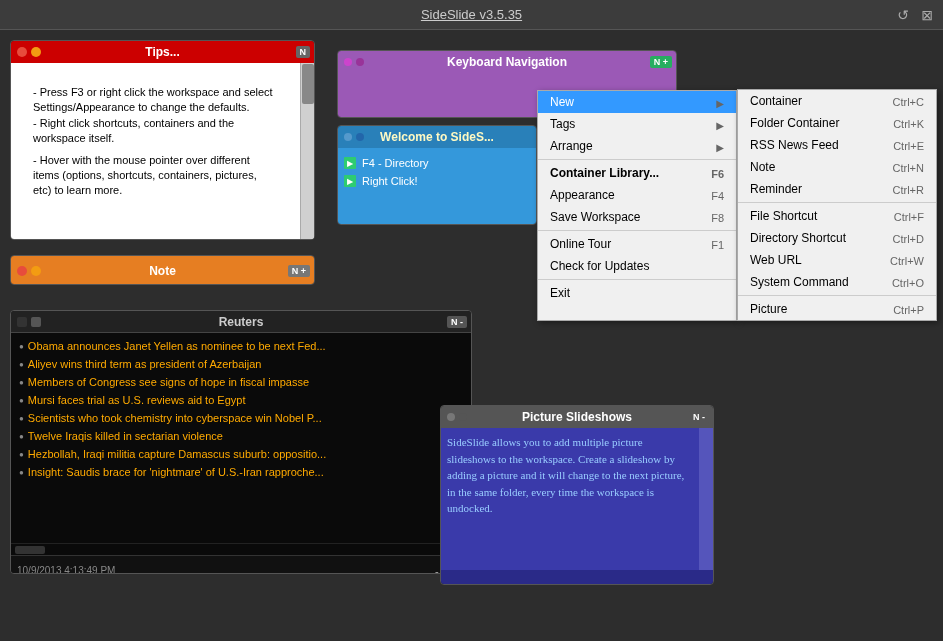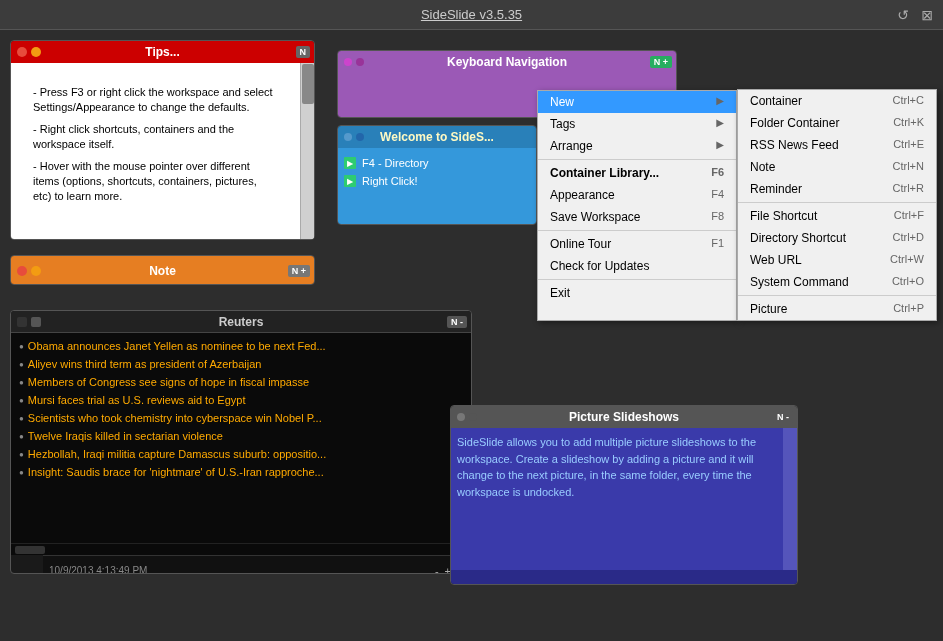--- a/index.html
+++ b/index.html
@@ -167,21 +167,20 @@
       font-size: 8px;
     }
     .reuters-footer {
       height: 30px;
       background: #111;
       border-top: 1px solid #333;
       display: flex;
       align-items: center;
       justify-content: space-between;
       padding: 0 6px;
-      margin-left: 32px;
     }
     .reuters-timestamp {
       color: #888;
       font-size: 10px;
     }
     .reuters-controls {
       display: flex;
       gap: 6px;
       align-items: center;
     }
@@ -255,21 +254,21 @@
       background: #f0f0f0;
       border: 1px solid #aaa;
       min-width: 200px;
       box-shadow: 2px 2px 6px rgba(0,0,0,0.4);
     }
     .menu-item {
       padding: 4px 12px;
       font-size: 12px;
       color: #000;
       display: flex;
-      align-items: flex-start;
+      align-items: flex-end;
       justify-content: space-between;
       cursor: pointer;
       white-space: nowrap;
     }
     .menu-item:hover, .menu-item.active {
       background: #3399ff;
       color: #fff;
     }
     .menu-item-bold {
       font-weight: bold;
@@ -296,36 +295,37 @@
       min-width: 200px;
       box-shadow: 2px 2px 6px rgba(0,0,0,0.4);
       margin-top: -1px;
     }
     .submenu .menu-item {
       justify-content: space-between;
     }
 
     
     .picture-panel {
-      top: 405px; left: 450px;
-      width: 348px;
+      top: 405px; left: 440px;
+      width: 274px;
       height: 180px;
     }
     .picture-header {
       background: #555;
       color: #fff;
     }
     .picture-content {
       background: #3a3aaa;
       height: calc(100% - 22px - 14px);
       padding: 6px;
       font-size: 11px;
       color: #99ccff;
       line-height: 1.5;
       position: relative;
+      font-family: Liberation Serif, serif;
     }
     .picture-scrollbar {
       position: absolute;
       right: 0; top: 0; bottom: 0;
       width: 14px;
       background: #5555bb;
     }
     .picture-footer {
       height: 14px;
       background: #2a2a88;
@@ -347,21 +347,21 @@
     <div class="panel-dots">
       <div class="dot dot-red"></div>
       <div class="dot dot-yellow"></div>
     </div>
     <span>Tips...</span>
     <span class="panel-badge panel-badge-n">N</span>
   </div>
   <div class="tips-content">
     <div style="margin-right:14px;">
       <div>- Press F3 or right click the workspace and select Settings/Appearance to change the defaults.</div>
-      <div style="margin-top:6px;">- Right click shortcuts, containers and the workspace itself.</div>
+      <div style="margin-top:0;">- Right click shortcuts, containers and the workspace itself.</div>
       <div style="margin-top:6px;">- Hover with the mouse pointer over different items (options, shortcuts, containers, pictures, etc) to learn more.</div>
     </div>
     <div class="tips-scrollbar">
       <div class="tips-scroll-thumb"></div>
     </div>
   </div>
 </div>
 
 <div class="panel note-panel">
   <div class="panel-header note-header">

